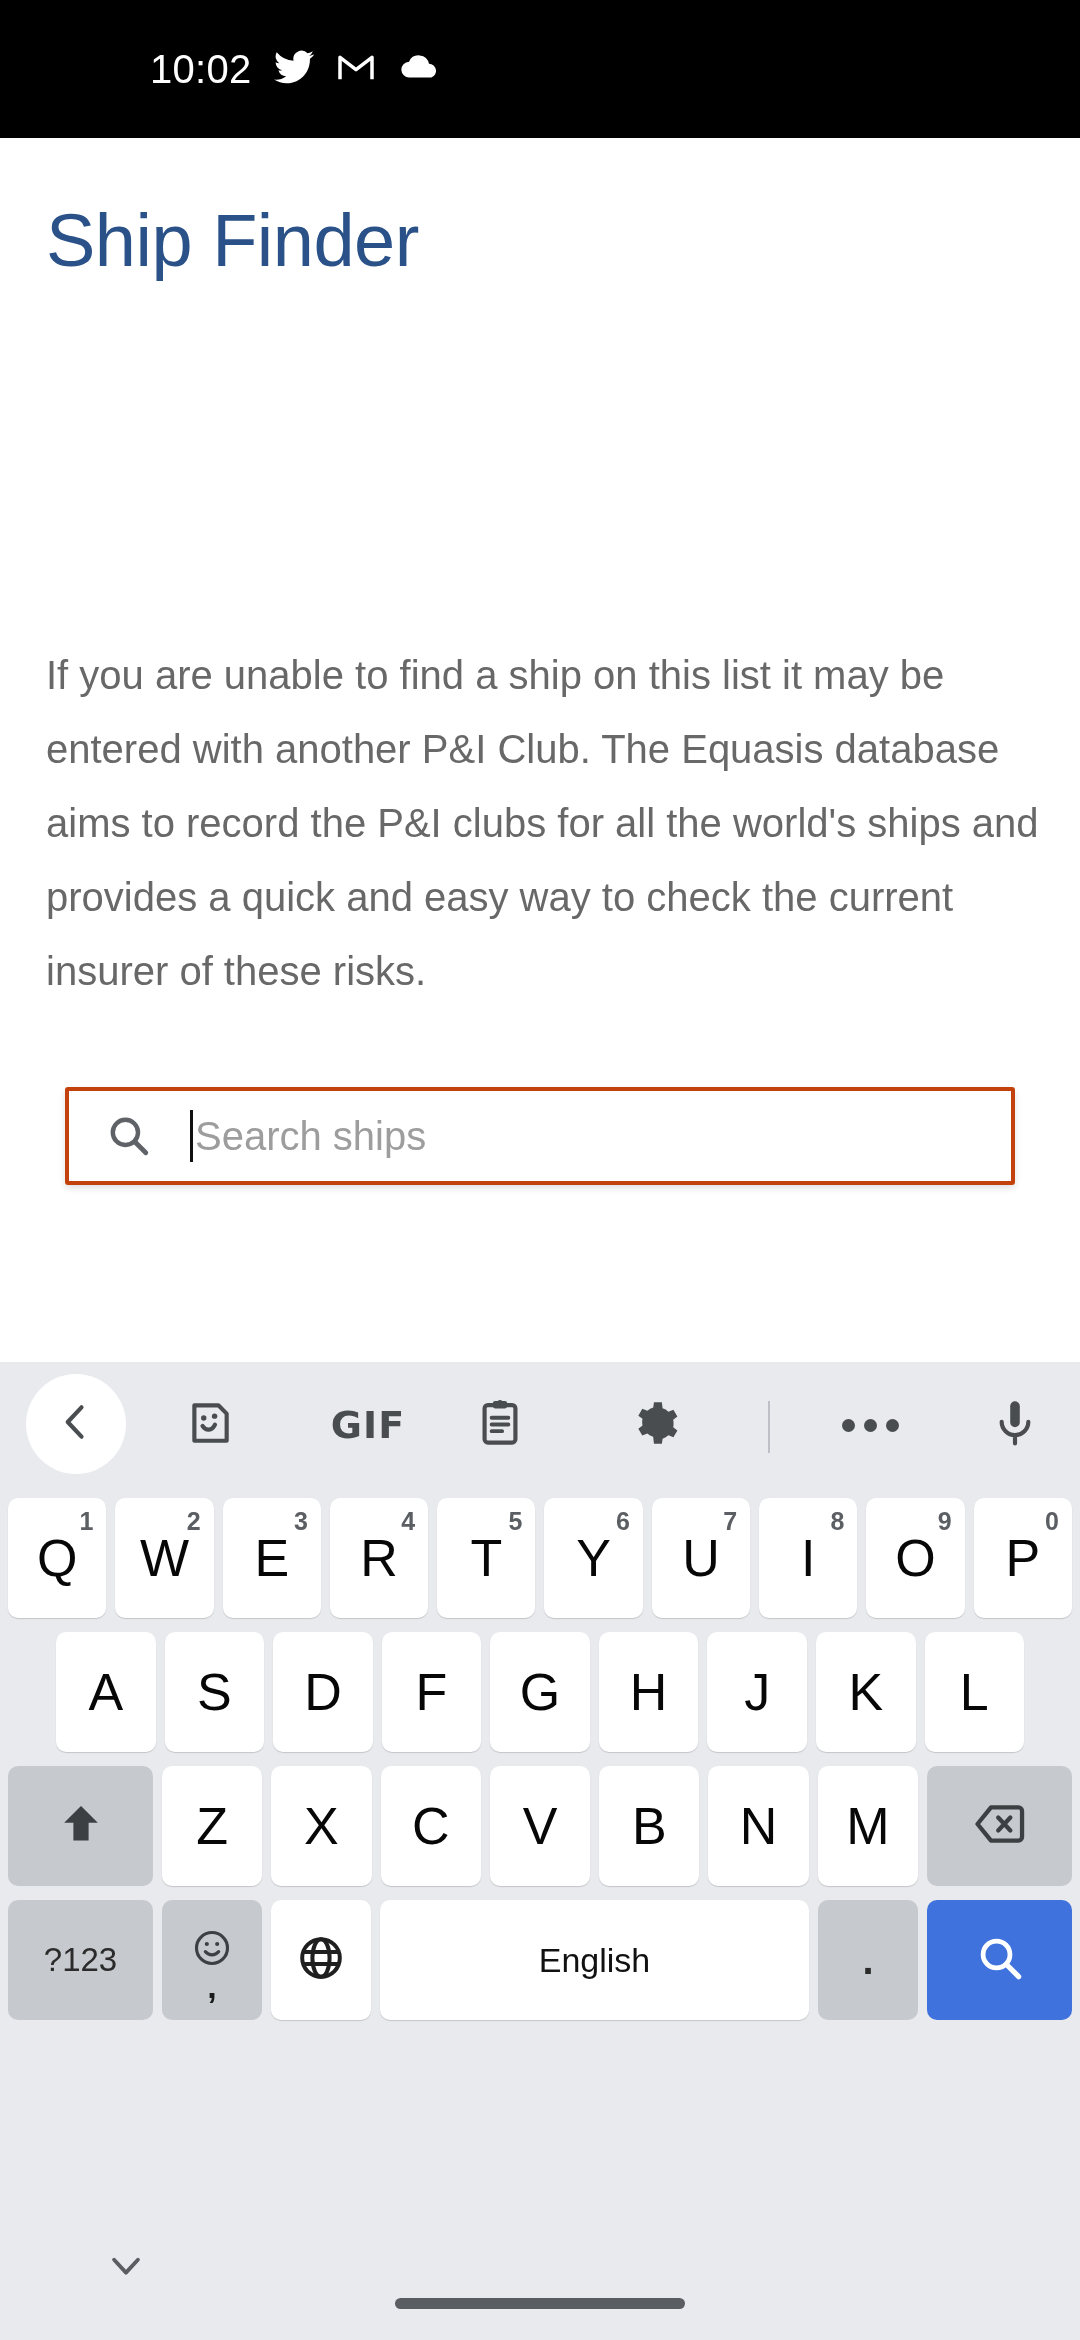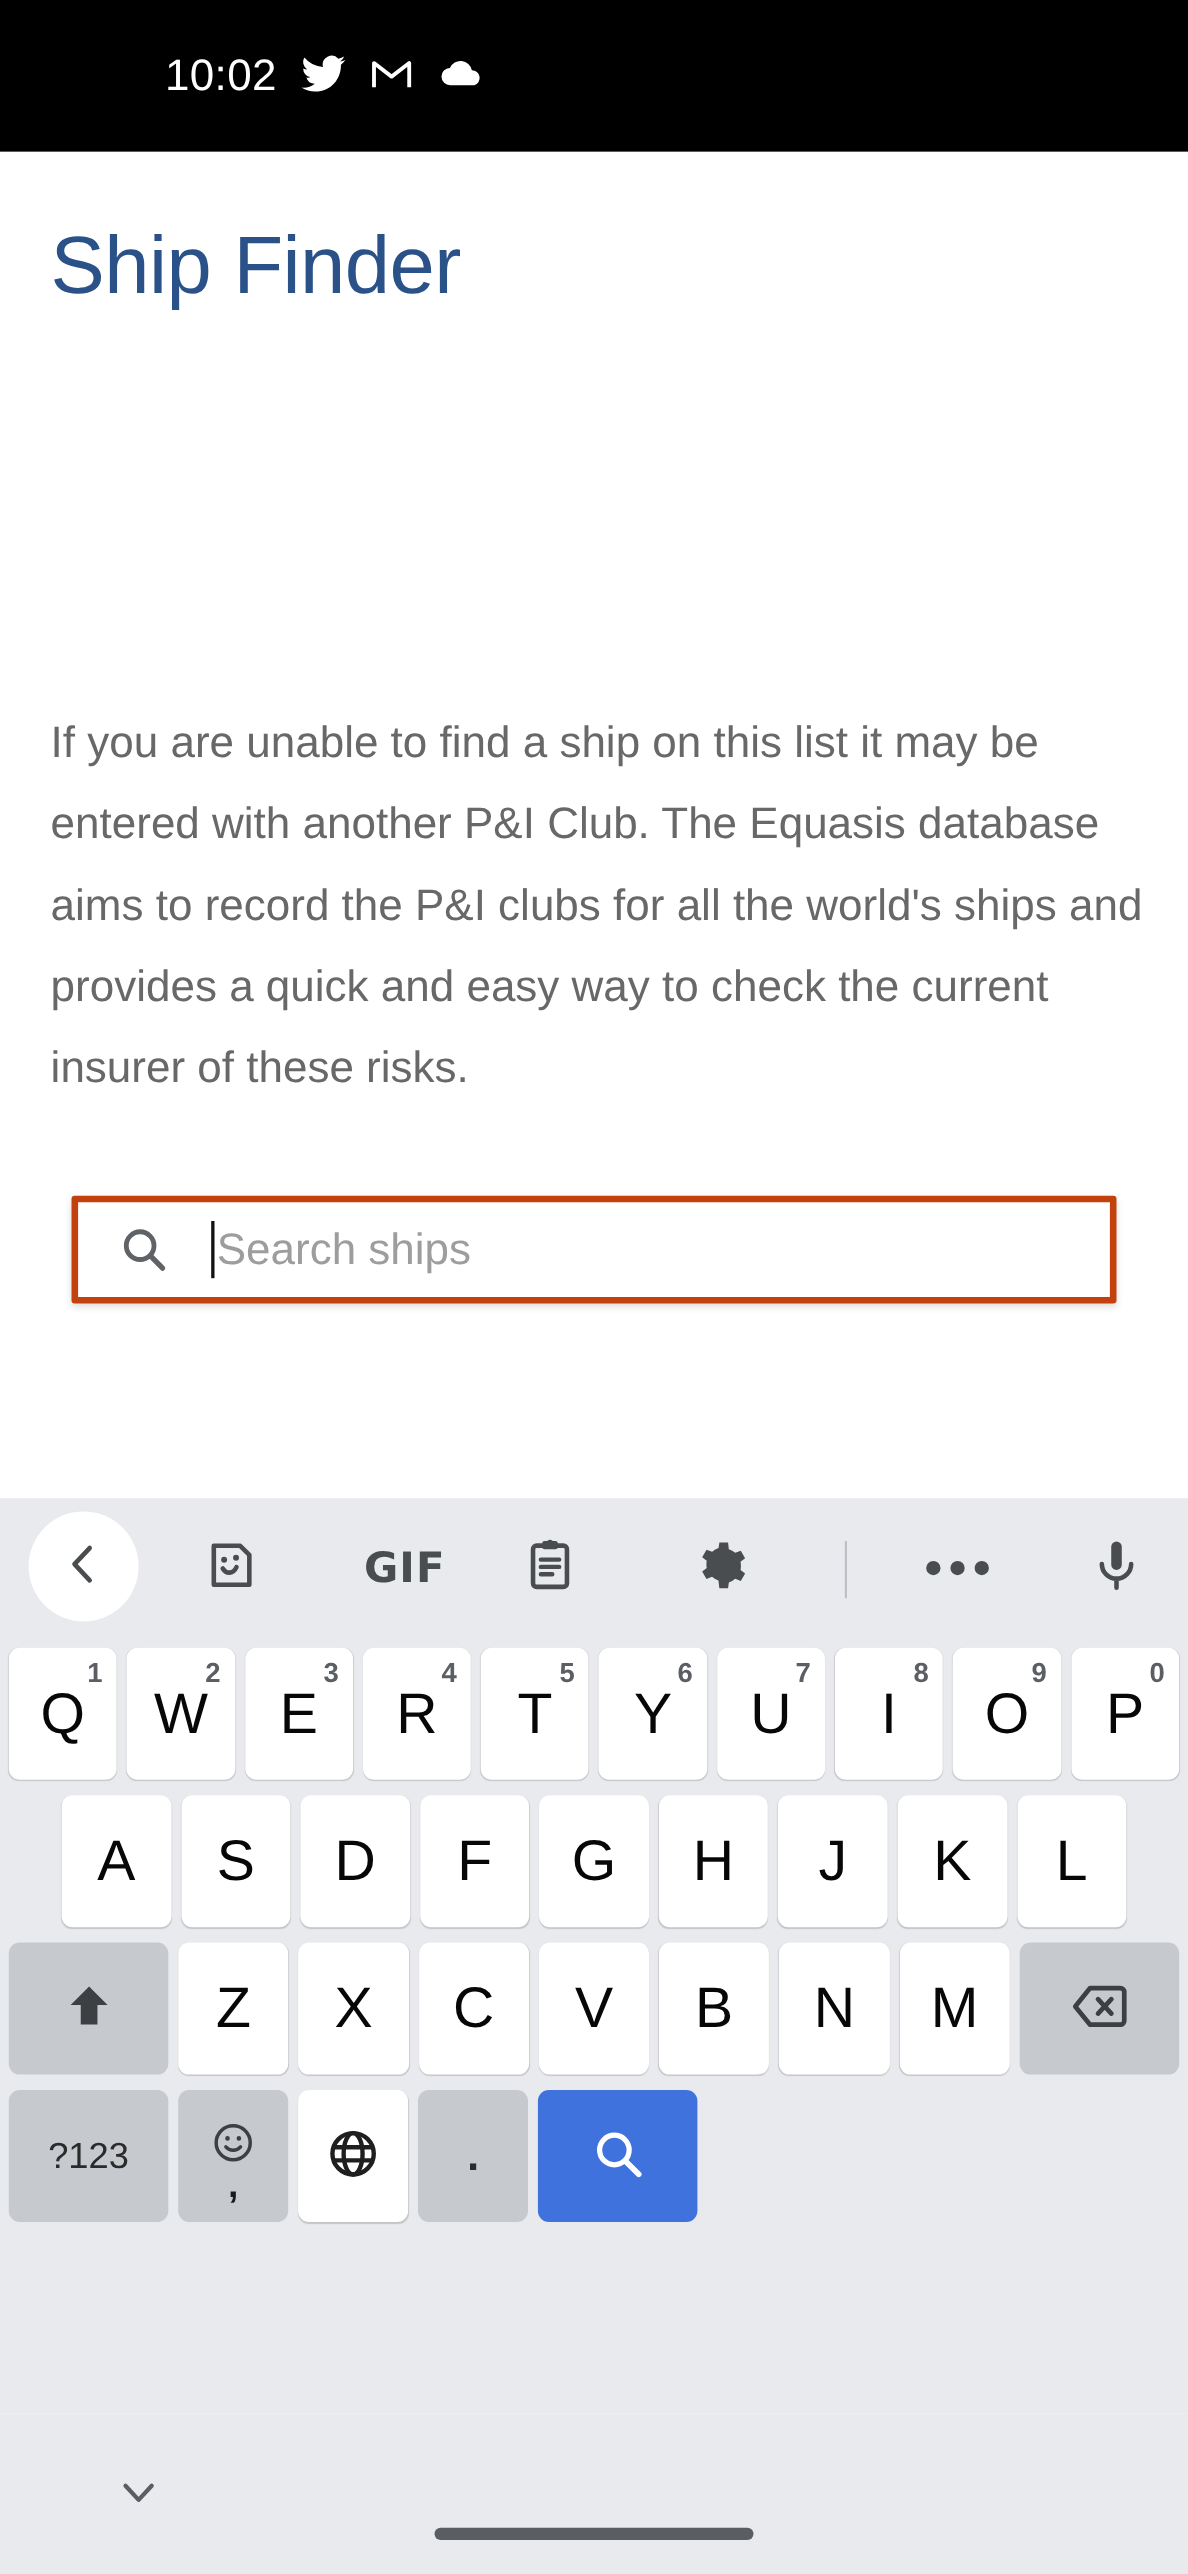--- a/index.html
+++ b/index.html
@@ -33,21 +33,21 @@
   .para{
     position:absolute; left:46px; width:1000px;
     font-size:40px; line-height:74px; color:#686868; font-weight:400;
   }
   .para-1{ top:206px; }
   .para-2{ top:500px; }
 
   
   .searchbox{
     position:absolute; left:65px; top:1087px; width:950px; height:98px;
-    background:#fff; border:6px solid #c2410c; border-radius:3px;
+    background:#fff; border:4px solid #c2410c; border-radius:3px;
     box-shadow:0 3px 7px rgba(0,0,0,0.13);
     display:flex; align-items:center;
   }
   .search-ic{ margin-left:36px; display:flex; align-items:center; }
   .search-caret{
     width:3px; height:52px; background:#111; margin-left:37px;
   }
   .search-ph{
     font-size:40px; color:#9d9d9d; margin-left:2px; font-weight:400;
   }
@@ -348,20 +348,23 @@
         </div>
         <div class="key" style="width:100px;">
           <span>
             <svg width="48" height="48" viewBox="0 0 24 24">
                 <circle cx="12" cy="12" r="9.4" fill="none" stroke="#1f1f1f" stroke-width="2"></circle>
                 <ellipse cx="12" cy="12" rx="4.3" ry="9.4" fill="none" stroke="#1f1f1f" stroke-width="2"></ellipse>
                 <path d="M2.8 9h18.4M2.8 15h18.4" stroke="#1f1f1f" stroke-width="2"></path>
               </svg>
           </span>
         </div>
+        <div class="key key-space" style="flex:1;">
+          <span class="key-lbl-sp">English</span>
+        </div>
         <div class="key key-gray" style="width:100px;">
           <span class="key-lbl" style="font-size:40px;font-weight:700;">.</span>
         </div>
         <div class="key key-blue" style="width:145px;">
           <span>
             <svg width="52" height="52" viewBox="0 0 24 24">
                 <circle cx="10.4" cy="10.4" r="6.2" fill="none" stroke="#fff" stroke-width="2.2"></circle>
                 <path d="M15 15 20.6 20.6" stroke="#fff" stroke-width="2.4" stroke-linecap="round"></path>
               </svg>
           </span>

